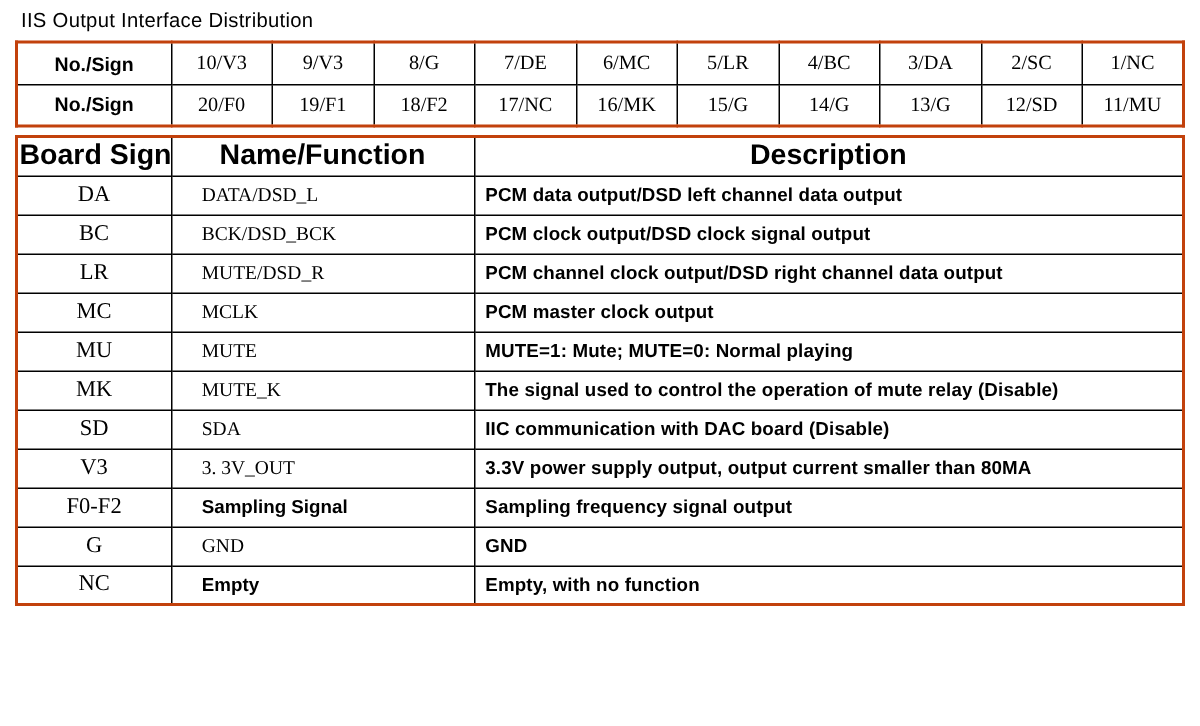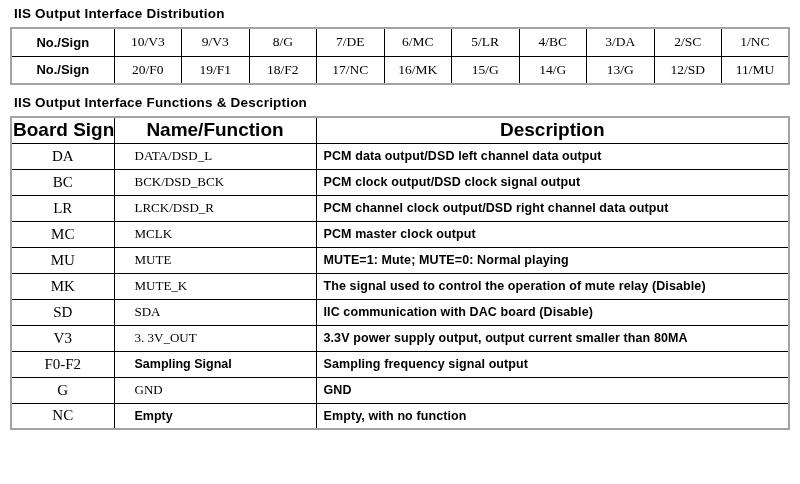--- a/index.html
+++ b/index.html
@@ -9,32 +9,32 @@
     height: 484px;
     background: #ffffff;
     color: #000000;
     font-family: "Liberation Sans", sans-serif;
     overflow: hidden;
   }
   .page { padding: 5px 10px 0 10px; }
 
   .doc-title {
     font-size: 13.5px;
-    font-weight: bold;
+    font-weight: normal;
     margin: 0 0 0 4px;
     line-height: 17px;
     letter-spacing: 0.2px;
   }
   .doc-title.second { margin-top: 9px; }
 
   table {
     border-collapse: collapse;
     table-layout: fixed;
     width: 780px;
-    border: 2px solid #a3a3a3;
+    border: 2px solid #c2410c;
     background: #fff;
   }
   th, td { border: 1px solid #000; overflow: hidden; white-space: nowrap; }
 
   
   .dist-table { margin-top: 5px; }
   .dist-table th, .dist-table td {
     height: 28px;
     text-align: center;
     vertical-align: middle;
@@ -124,21 +124,20 @@
           <td>16/MK</td>
           <td>15/G</td>
           <td>14/G</td>
           <td>13/G</td>
           <td>12/SD</td>
           <td>11/MU</td>
         </tr>
       </tbody>
   </table>
 
-  <div class="doc-title second">IIS Output Interface Functions &amp; Description</div>
 
   <table class="func-table">
     <colgroup>
       <col style="width:103px">
       <col style="width:202px">
       <col>
     </colgroup>
     <thead>
       <tr>
         <th>Board Signs</th>
@@ -152,21 +151,21 @@
           <td class="name">DATA/DSD_L</td>
           <td class="desc">PCM data output/DSD left channel data output</td>
         </tr>
         <tr>
           <td class="sign">BC</td>
           <td class="name">BCK/DSD_BCK</td>
           <td class="desc">PCM clock output/DSD clock signal output</td>
         </tr>
         <tr>
           <td class="sign">LR</td>
-          <td class="name">LRCK/DSD_R</td>
+          <td class="name">MUTE/DSD_R</td>
           <td class="desc">PCM channel clock output/DSD right channel data output</td>
         </tr>
         <tr>
           <td class="sign">MC</td>
           <td class="name">MCLK</td>
           <td class="desc">PCM master clock output</td>
         </tr>
         <tr>
           <td class="sign">MU</td>
           <td class="name">MUTE</td>

